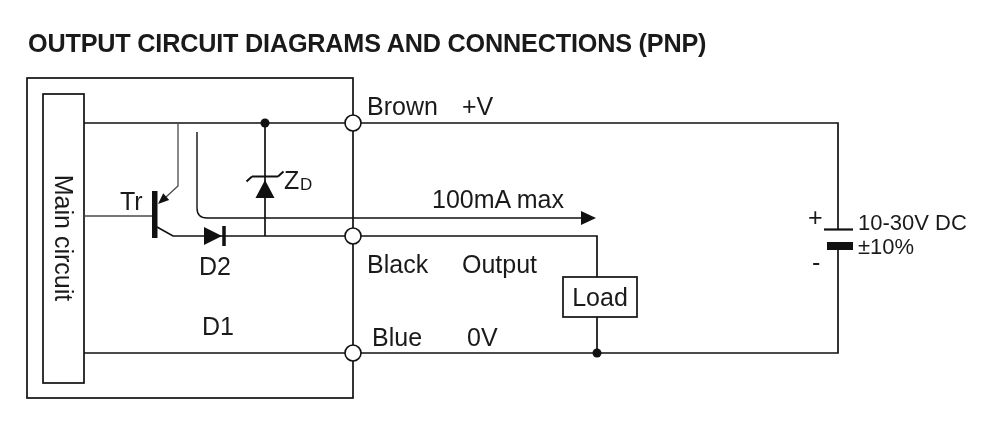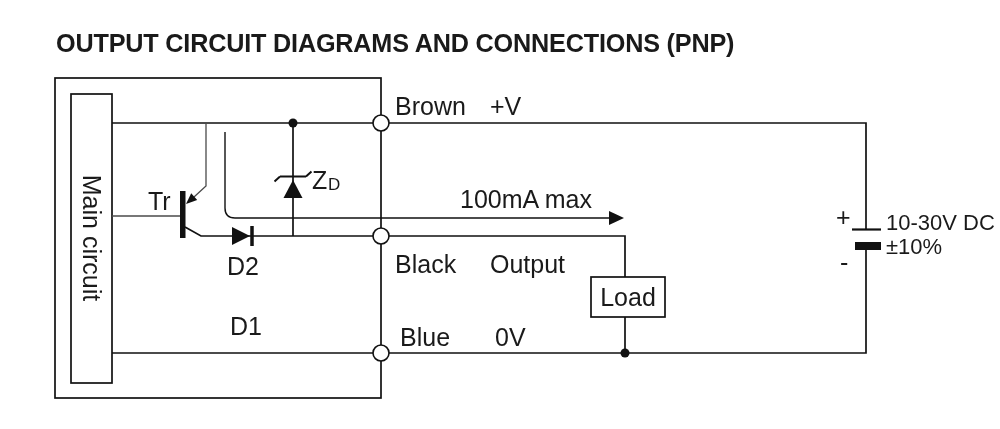--- a/index.html
+++ b/index.html
@@ -1,18 +1,18 @@
 <!DOCTYPE html>
 <html><head>
 <meta charset="utf-8">
 <style>
   html,body{margin:0;padding:0;background:#ffffff;}
   body{width:1000px;height:429px;position:relative;overflow:hidden;
        font-family:"Liberation Sans",sans-serif;color:#111;}
-  .stage{position:absolute;inset:0;margin-left:28px;}
+  .stage{position:absolute;inset:0;}
   .title{
     position:absolute;left:28px;top:28px;
     font-size:26px;font-weight:700;letter-spacing:-0.2px;
     color:#1a1a1a;white-space:nowrap;
     transform:scaleX(0.97);transform-origin:0 0;
   }
   svg{position:absolute;left:0;top:0;}
   svg text{font-family:"Liberation Sans",sans-serif;fill:#1a1a1a;}
   .lbl{font-size:25px;}
   .lbl-small{font-size:22px;}

